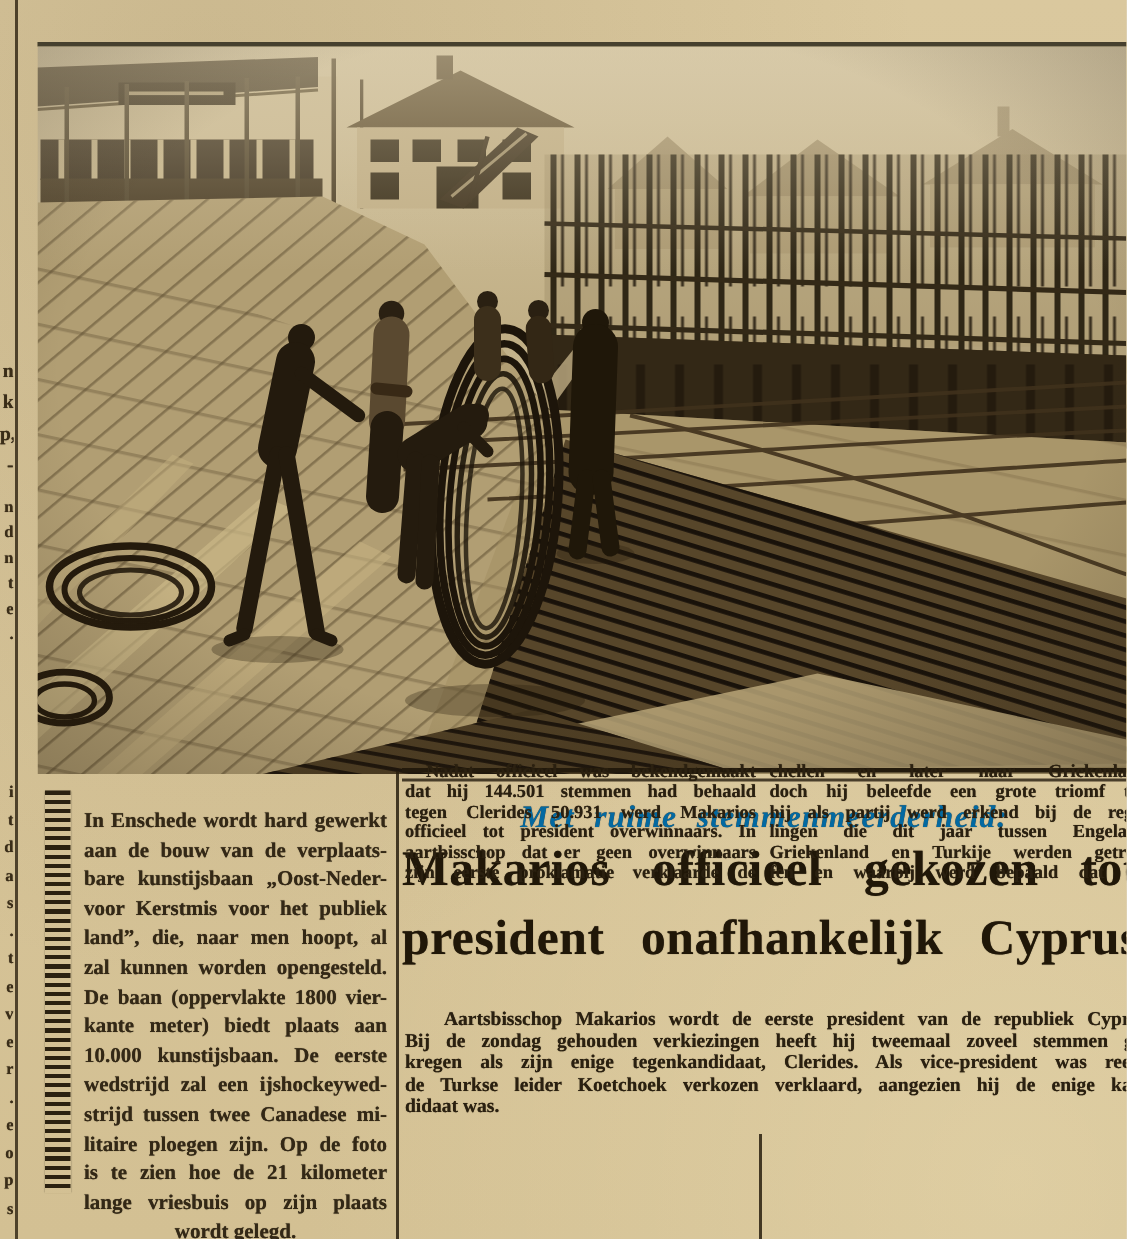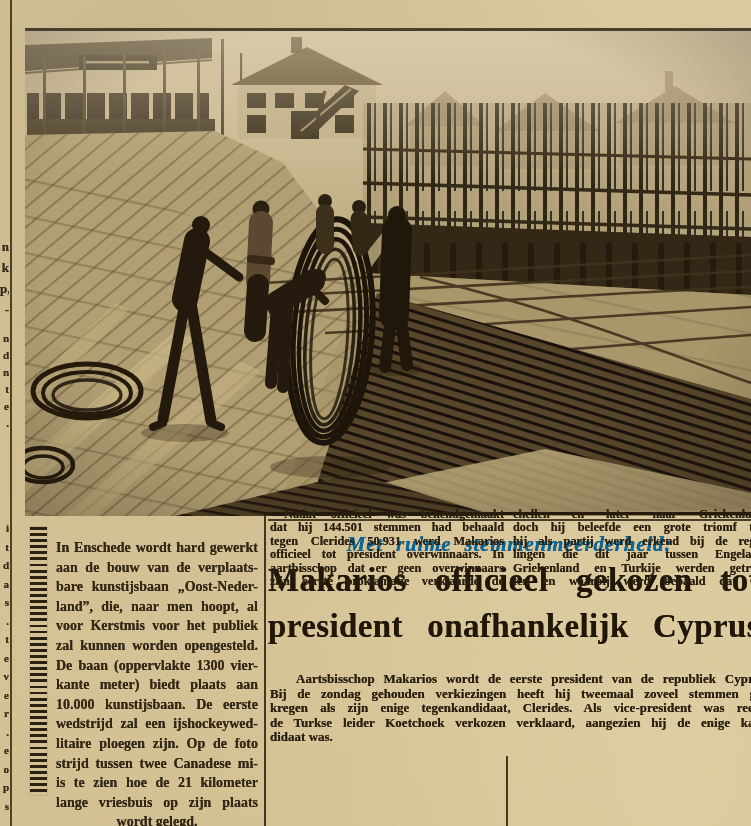--- a/index.html
+++ b/index.html
@@ -290,29 +290,29 @@
   <rect x="0" y="0" width="726" height="150" fill="url(#haze)"></rect>
   <rect x="0" y="0" width="726" height="485" fill="url(#vig)"></rect>
 </svg>
 </div>
 
 <div class="ladder"></div>
 <div class="caption ink">
   <div class="cl">In Enschede wordt hard gewerkt</div>
   <div class="cl">aan de bouw van de verplaats-</div>
   <div class="cl">bare kunstijsbaan „Oost-Neder-</div>
+  <div class="cl">voor Kerstmis voor het publiek</div>
   <div class="cl">land”, die, naar men hoopt, al</div>
-  <div class="cl">voor Kerstmis voor het publiek</div>
   <div class="cl">zal kunnen worden opengesteld.</div>
-  <div class="cl">De baan (oppervlakte 1300 vier-</div>
+  <div class="cl">De baan (oppervlakte 1800 vier-</div>
   <div class="cl">kante meter) biedt plaats aan</div>
   <div class="cl">10.000 kunstijsbaan. De eerste</div>
   <div class="cl">wedstrijd zal een ijshockeywed-</div>
+  <div class="cl">strijd tussen twee Canadese mi-</div>
   <div class="cl">litaire ploegen zijn. Op de foto</div>
-  <div class="cl">strijd tussen twee Canadese mi-</div>
   <div class="cl">is te zien hoe de 21 kilometer</div>
   <div class="cl">lange vriesbuis op zijn plaats</div>
   <div class="cl center">wordt gelegd.</div>
 </div>
 
 <div class="v-rule-main"></div>
 
 <div class="article">
   <div class="rule-thick"></div>
   <div class="rule-thin"></div>

